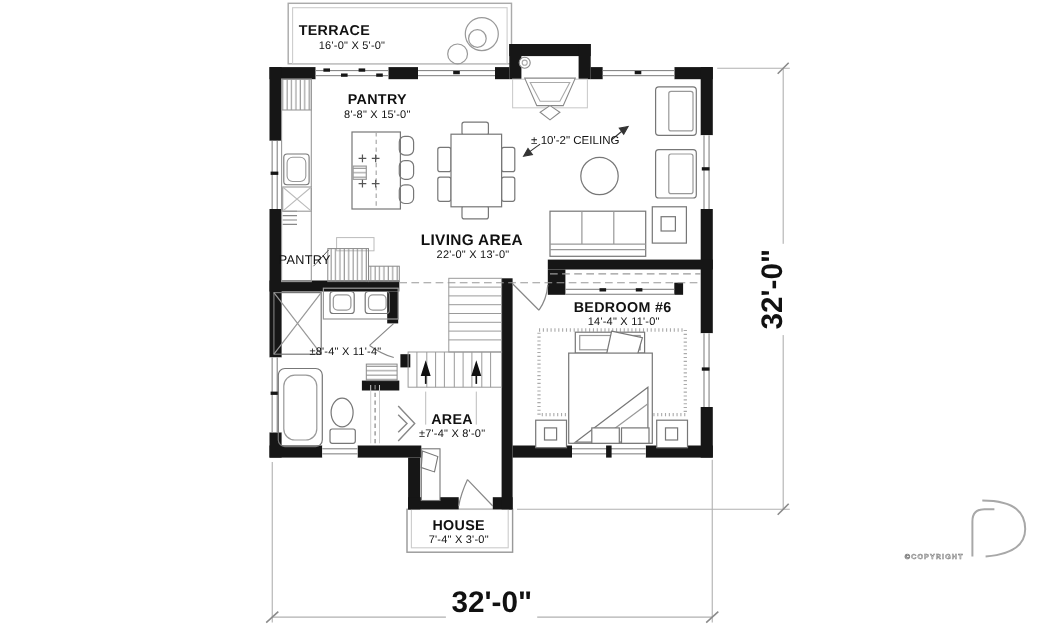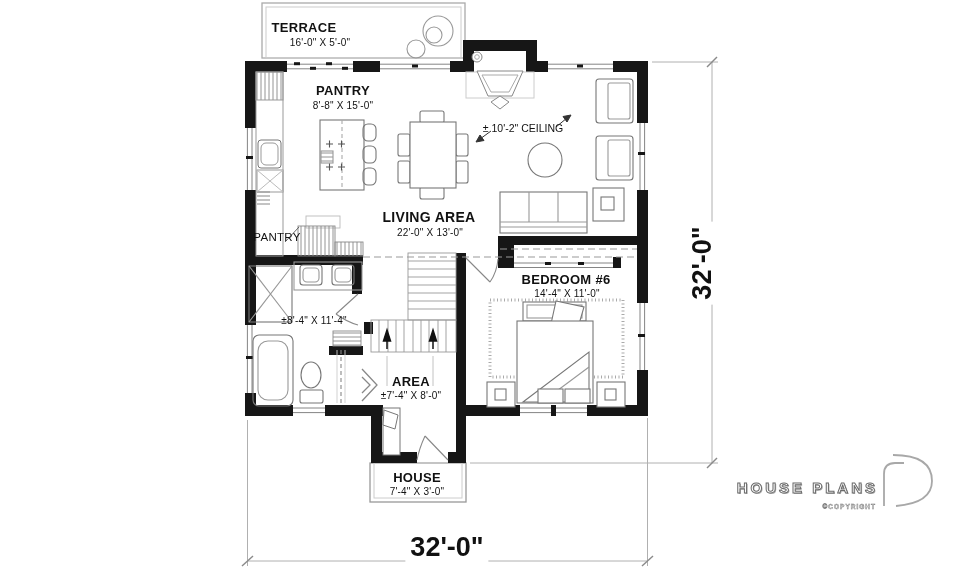--- a/index.html
+++ b/index.html
@@ -317,16 +317,15 @@
 
 <div class="lbl room" style="left:411px;top:382px">AREA</div>
 <div class="lbl dims" style="left:411px;top:395px">±7'-4" X 8'-0"</div>
 
 <div class="lbl room" style="left:417px;top:478px">HOUSE</div>
 <div class="lbl dims" style="left:417px;top:491px">7'-4" X 3'-0"</div>
 
 <div class="lbl bigdim" style="left:447px;top:548px">32'-0"</div>
 <div class="lbl bigdim vert" style="left:703px;top:263px">32'-0"</div>
 
-<div class="wm wm-line" style="top:479px">HOUSE PLANS</div>
 <div class="wm wm-copy">©COPYRIGHT</div>
 
 </div>
 
 </body></html>

